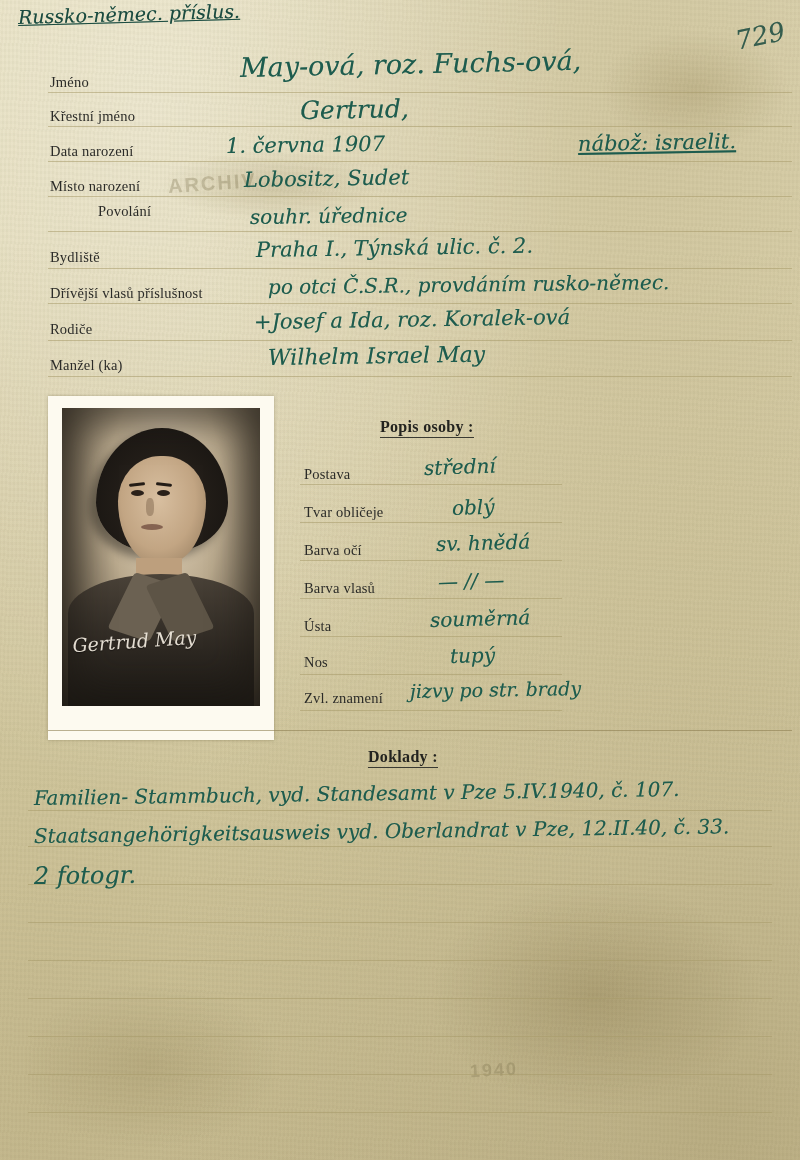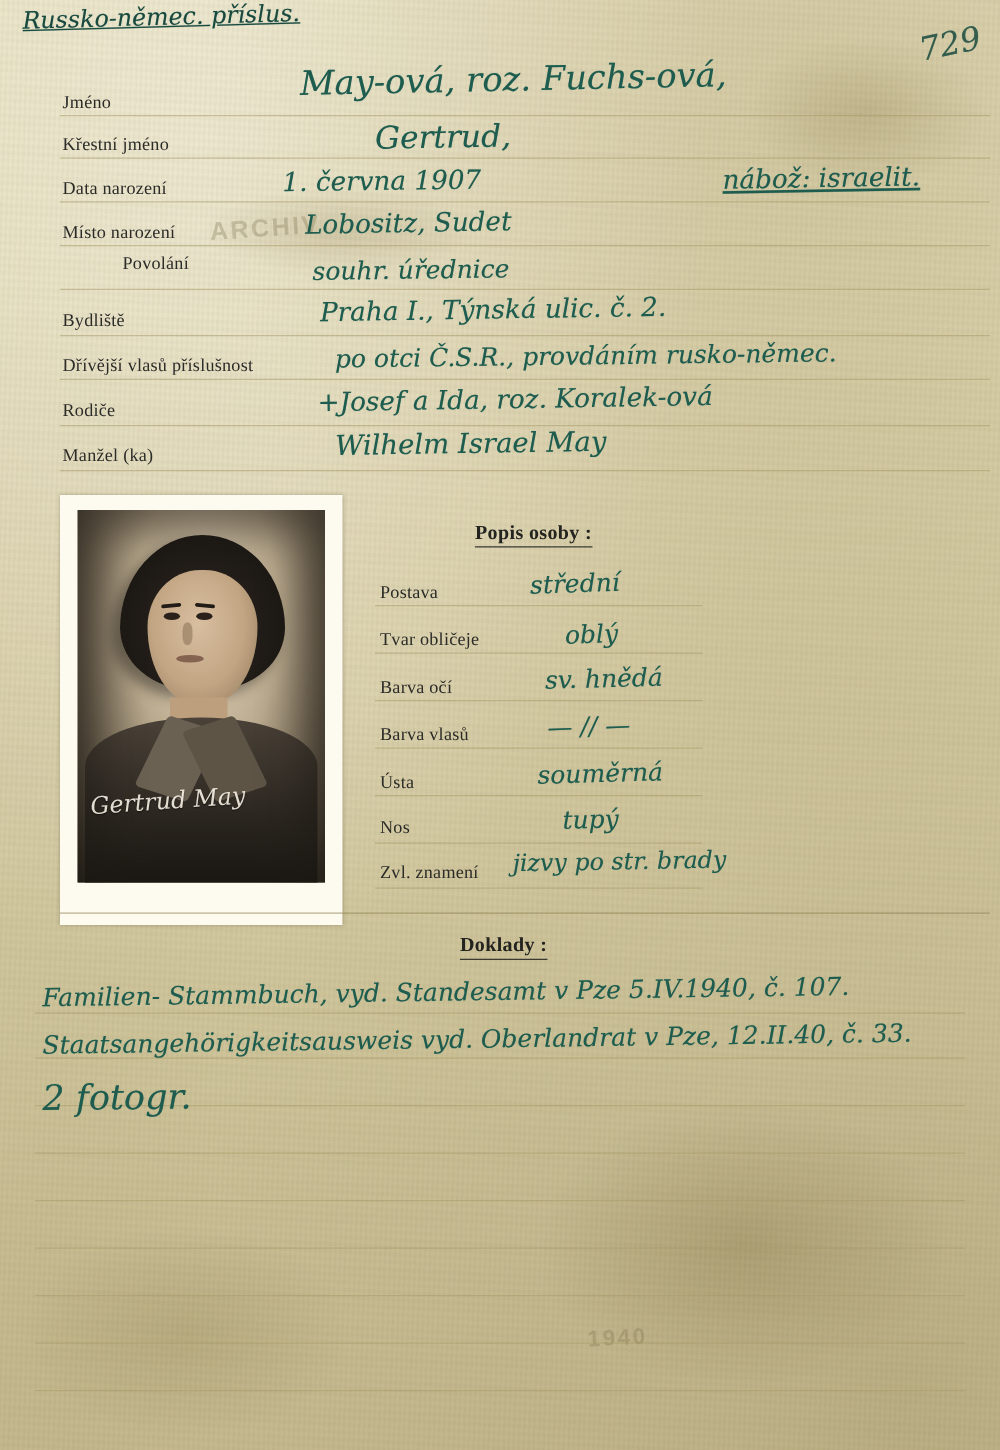--- a/index.html
+++ b/index.html
@@ -243,15 +243,15 @@
   <div class="rule" style="left:28px;top:884px;width:744px;"></div>
   <div class="rule" style="left:28px;top:922px;width:744px;"></div>
   <div class="rule" style="left:28px;top:960px;width:744px;"></div>
   <div class="rule" style="left:28px;top:998px;width:744px;"></div>
   <div class="rule" style="left:28px;top:1036px;width:744px;"></div>
   <div class="rule" style="left:28px;top:1074px;width:744px;"></div>
   <div class="rule" style="left:28px;top:1112px;width:744px;"></div>
 
   <div class="hand" style="left:34px;top:786px;font-size:20px;transform:rotate(-.8deg);">Familien- Stammbuch, vyd. Standesamt v Pze 5.IV.1940, č. 107.</div>
   <div class="hand" style="left:34px;top:824px;font-size:20px;transform:rotate(-.8deg);">Staatsangehörigkeitsausweis vyd. Oberlandrat v Pze, 12.II.40, č. 33.</div>
-  <div class="hand" style="left:34px;top:862px;font-size:28px;transform:rotate(-.6deg);">2 fotogr.</div>
+  <div class="hand" style="left:34px;top:862px;font-size:24px;transform:rotate(-.6deg);">2 fotogr.</div>
 
 </div>
 
 </body></html>

